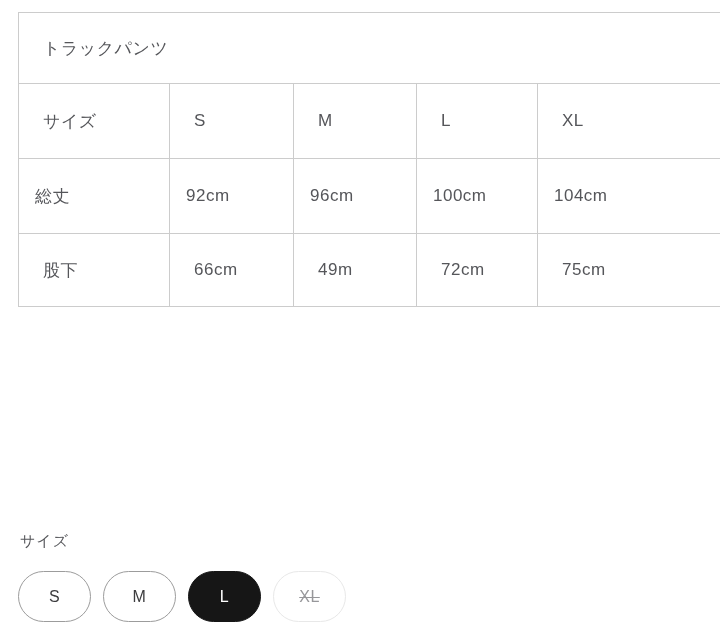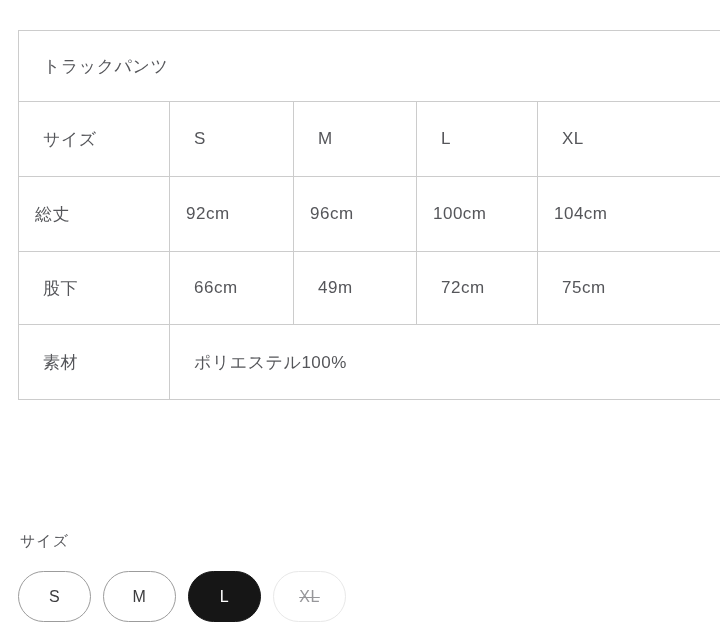--- a/index.html
+++ b/index.html
@@ -7,21 +7,21 @@
     width: 720px; height: 643px;
     background: #ffffff;
     font-family: "Liberation Sans", "DejaVu Sans", sans-serif;
     overflow: hidden;
     position: relative;
     color: #55565a;
   }
   
   .chart-wrap {
     position: absolute;
-    left: 18px; top: 30px;
+    left: 18px; top: 12px;
     width: 645px;
   }
   table.size-chart {
     width: 702px;
     border-collapse: collapse;
     table-layout: fixed;
     font-size: 17px;
     color: #55565a;
   }
   table.size-chart td {
@@ -108,24 +108,20 @@
       <td>100cm</td>
       <td>104cm</td>
     </tr>
     <tr class="row-inseam">
       <td>股下</td>
       <td>66cm</td>
       <td>49m</td>
       <td>72cm</td>
       <td>75cm</td>
     </tr>
-    <tr class="row-material">
-      <td>素材</td>
-      <td colspan="4" class="span-cell">ポリエステル100%</td>
-    </tr>
   </tbody>
     </table>
 </div>
 
 <div class="selector-label">サイズ</div>
 
 <div class="pill-row">
   <div class="pill">S</div>
   <div class="pill">M</div>
   <div class="pill selected">L</div>

